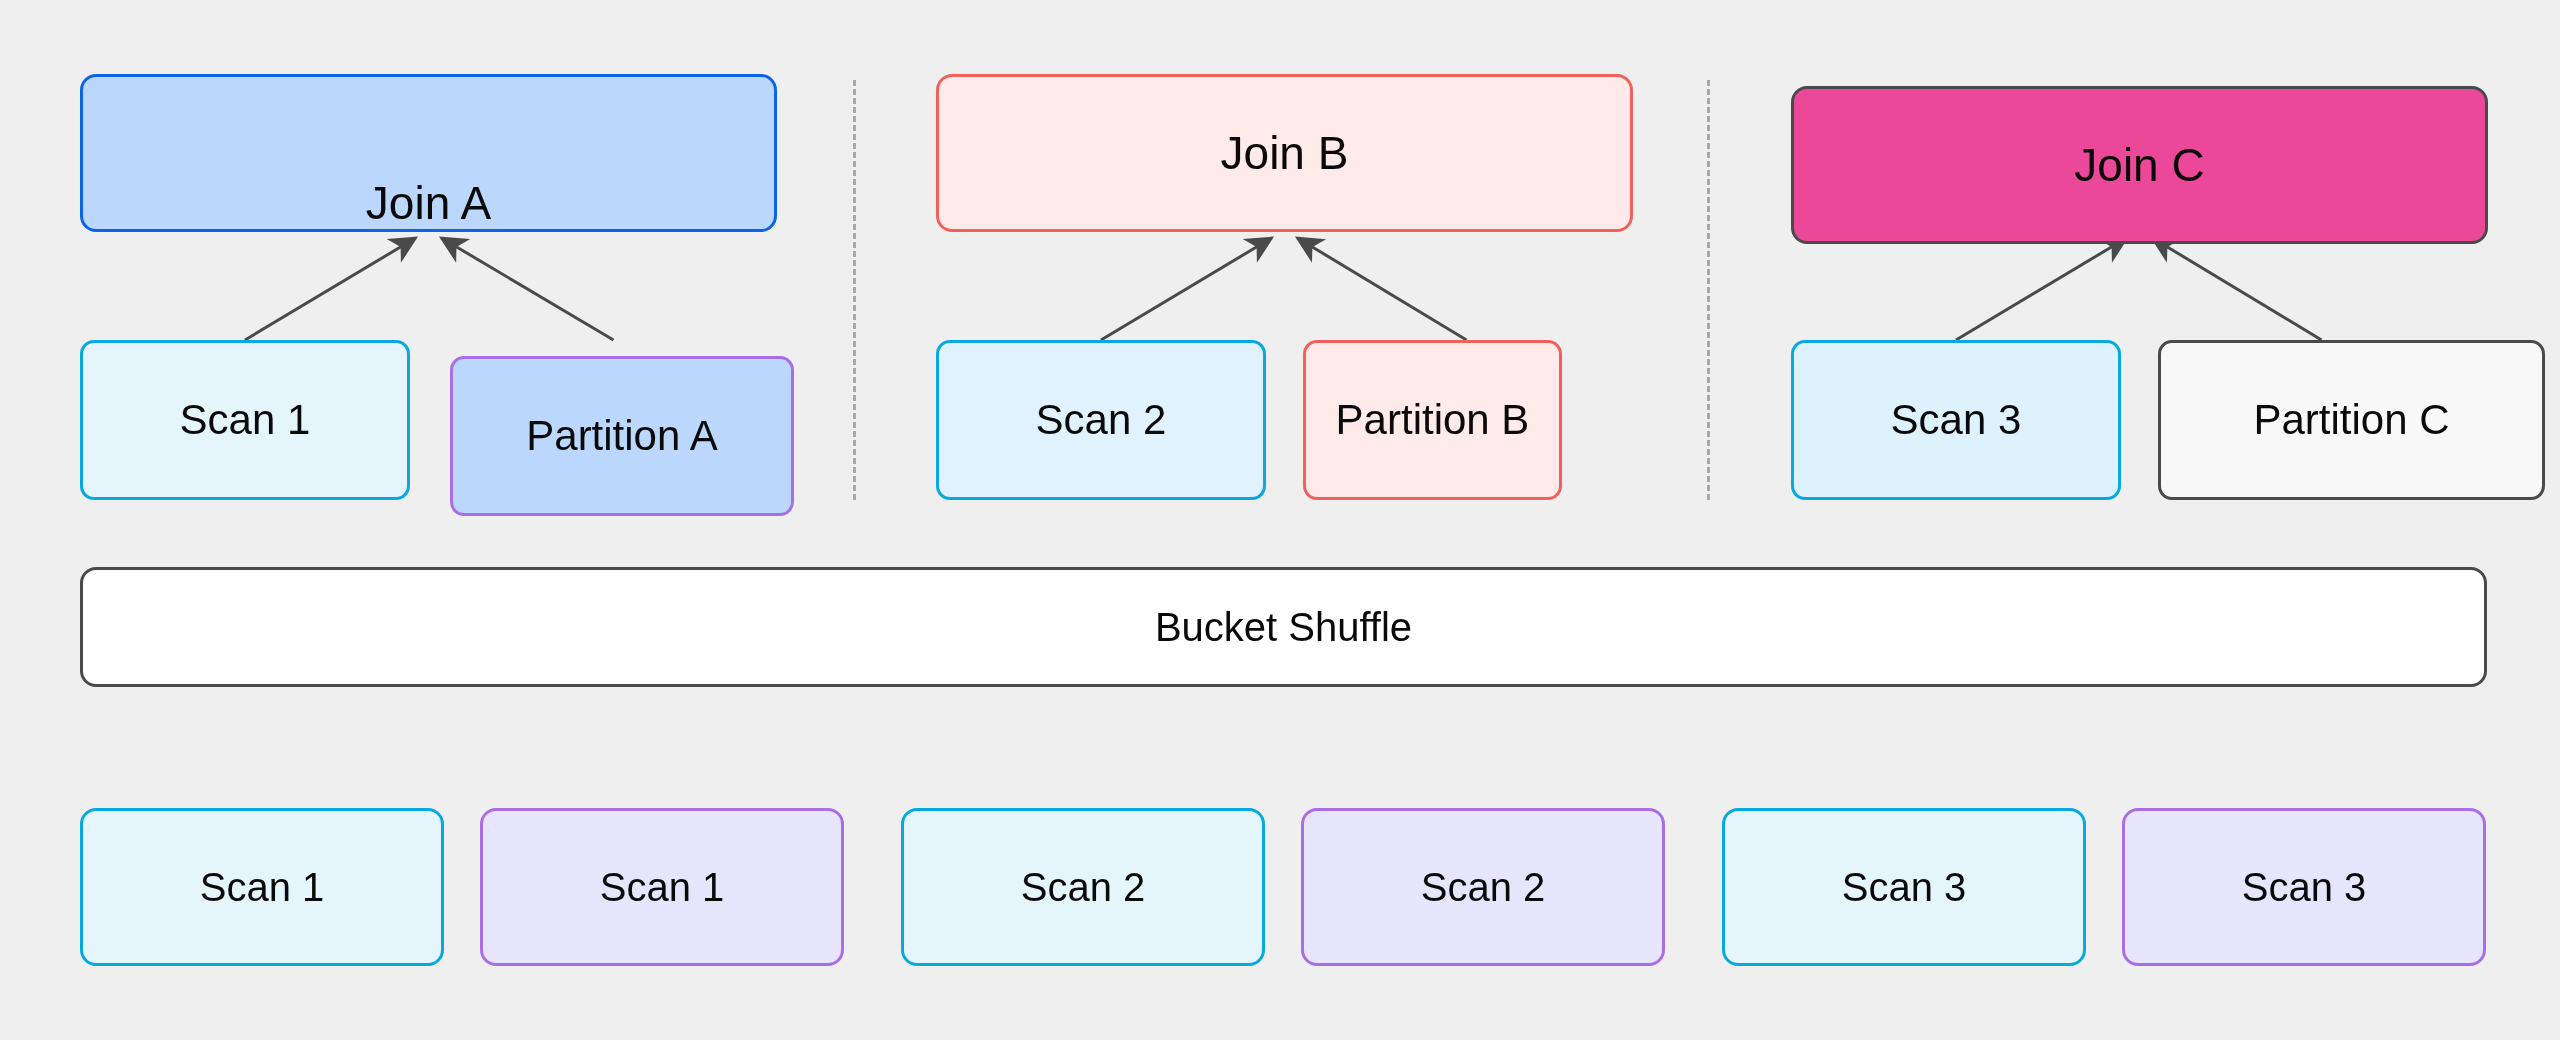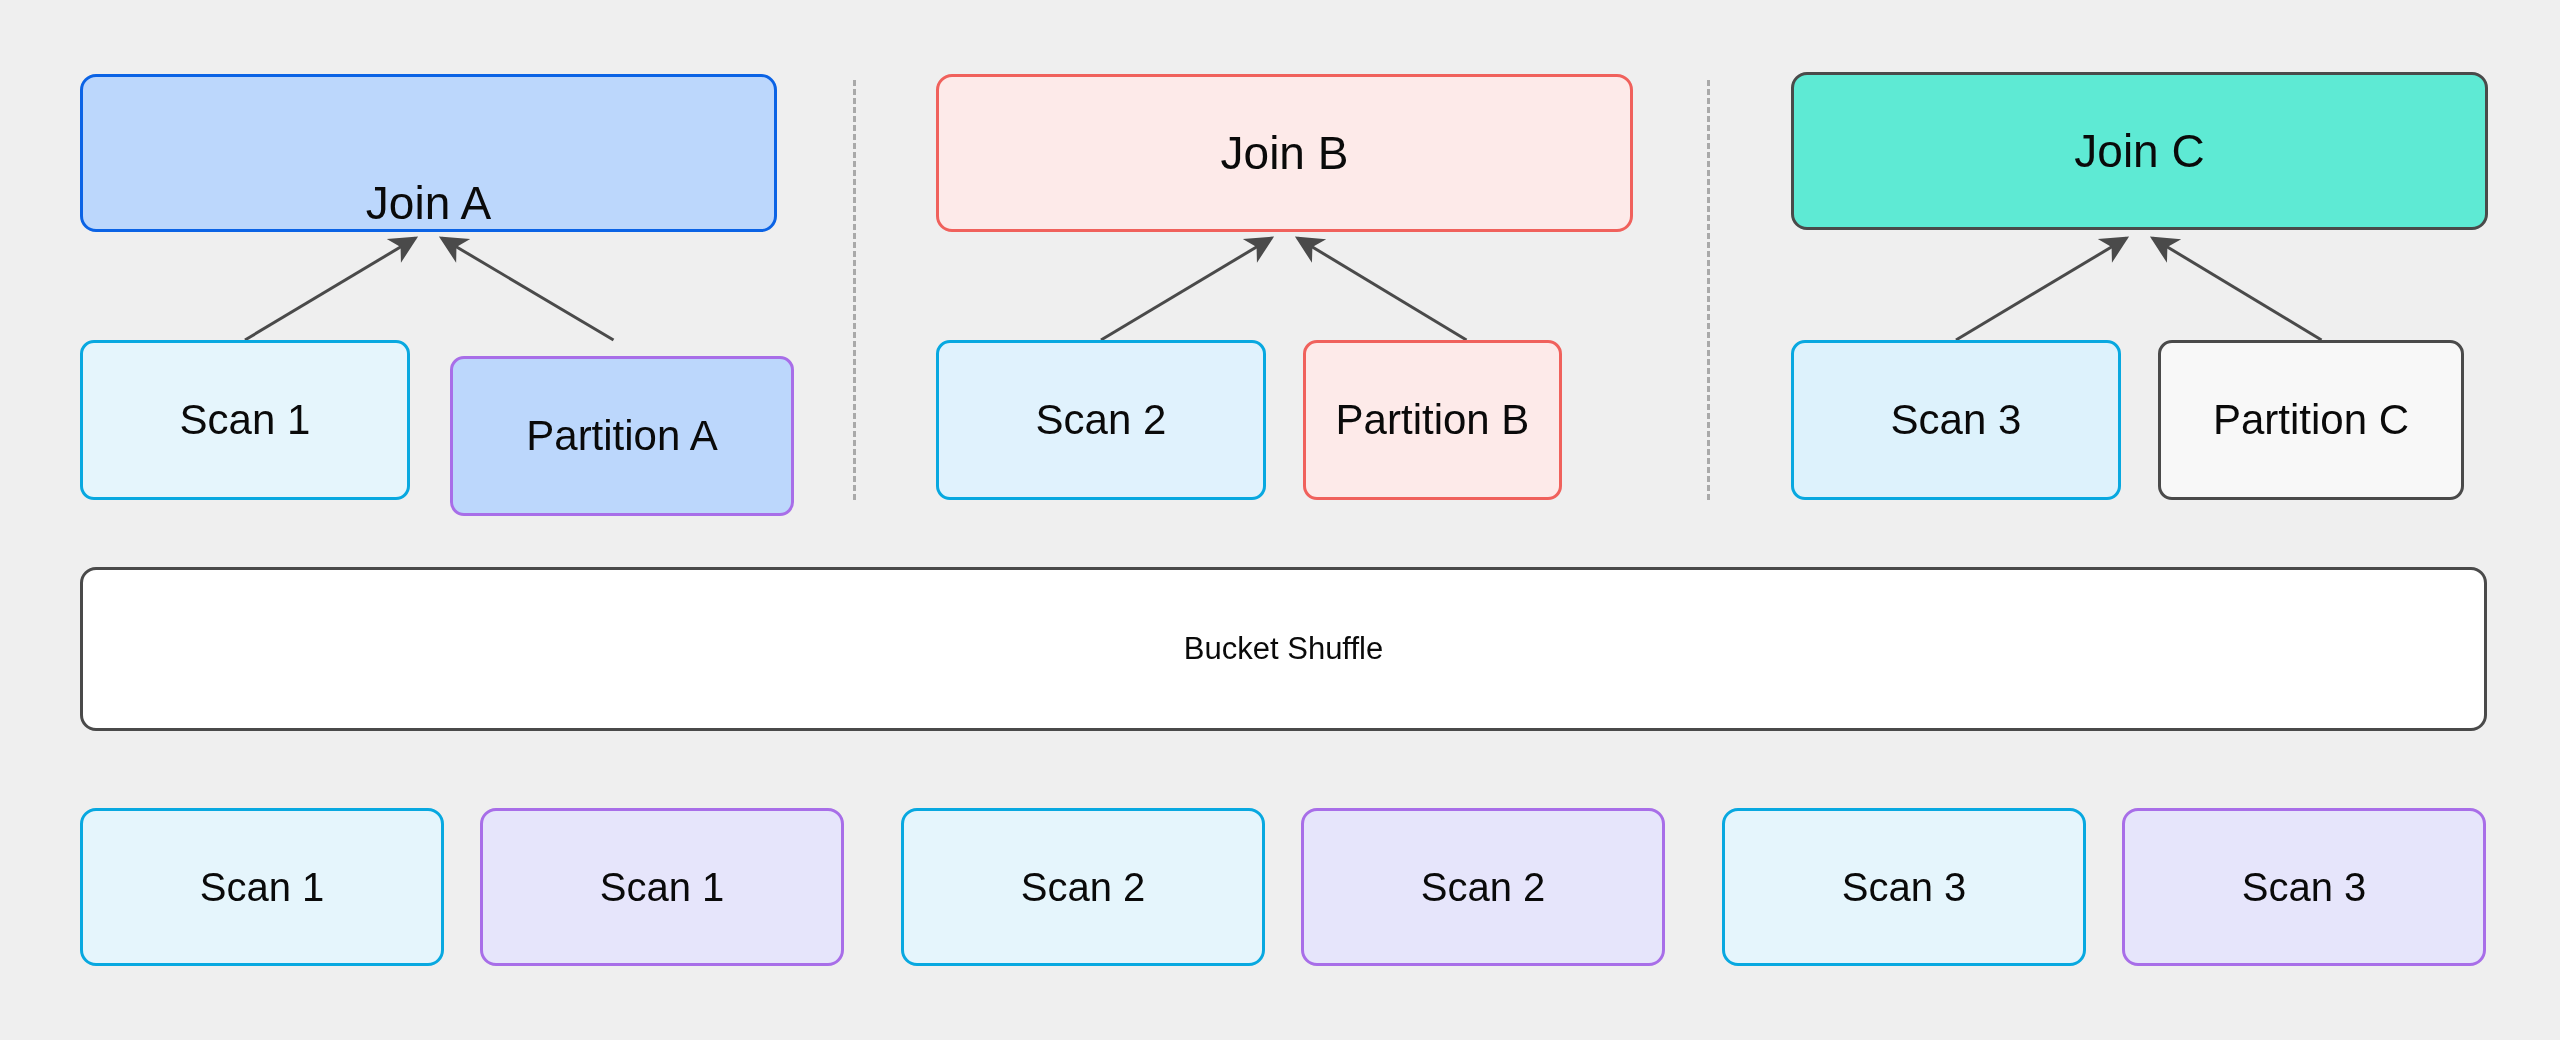--- a/index.html
+++ b/index.html
@@ -42,22 +42,22 @@
   .node-join {
     height: 158px;
     font-size: 46px;
     border-radius: 16px;
   }
   .node-leaf {
     height: 160px;
     font-size: 42px;
   }
   .node-shuffle {
-    height: 164px;
-    font-size: 31px;
+    height: 120px;
+    font-size: 40px;
     border-radius: 16px;
   }
   .node-bucket {
     height: 158px;
     font-size: 40px;
     border-radius: 16px;
   }
 
   
   .separator {
@@ -118,27 +118,27 @@
   <div class="node node-join" style="left:936px; top:74px; width:697px; background:#fdeae9; border-color:#f0615c;">
     <span class="node-label">Join B</span>
   </div>
   <div class="node node-leaf" style="left:936px; top:340px; width:330px; background:#e0f2fd; border-color:#08a8e0;">
     <span class="node-label">Scan 2</span>
   </div>
   <div class="node node-leaf" style="left:1303px; top:340px; width:259px; background:#fdeae9; border-color:#f0615c;">
     <span class="node-label">Partition B</span>
   </div>
 
-  <div class="node node-join" style="left:1791px; top:72px; width:697px; background:#5eead4; border-color:#4a4a4a;">
+  <div class="node node-join" style="left:1791px; top:86px; width:697px; background:#ec4899; border-color:#4a4a4a;">
     <span class="node-label">Join C</span>
   </div>
   <div class="node node-leaf" style="left:1791px; top:340px; width:330px; background:#ddf2fc; border-color:#08a8e0;">
     <span class="node-label">Scan 3</span>
   </div>
-  <div class="node node-leaf" style="left:2158px; top:340px; width:306px; background:#f8f8f8; border-color:#4a4a4a;">
+  <div class="node node-leaf" style="left:2158px; top:340px; width:387px; background:#f8f8f8; border-color:#4a4a4a;">
     <span class="node-label">Partition C</span>
   </div>
 
   <div class="node node-shuffle" style="left:80px; top:567px; width:2407px; background:#ffffff; border-color:#4a4a4a;">
     <span class="node-label">Bucket Shuffle</span>
   </div>
 
   <div class="node node-bucket" style="left:80px; top:808px; width:364px; background:#e5f5fc; border-color:#08a8e0;">
     <span class="node-label">Scan 1</span>
   </div>

